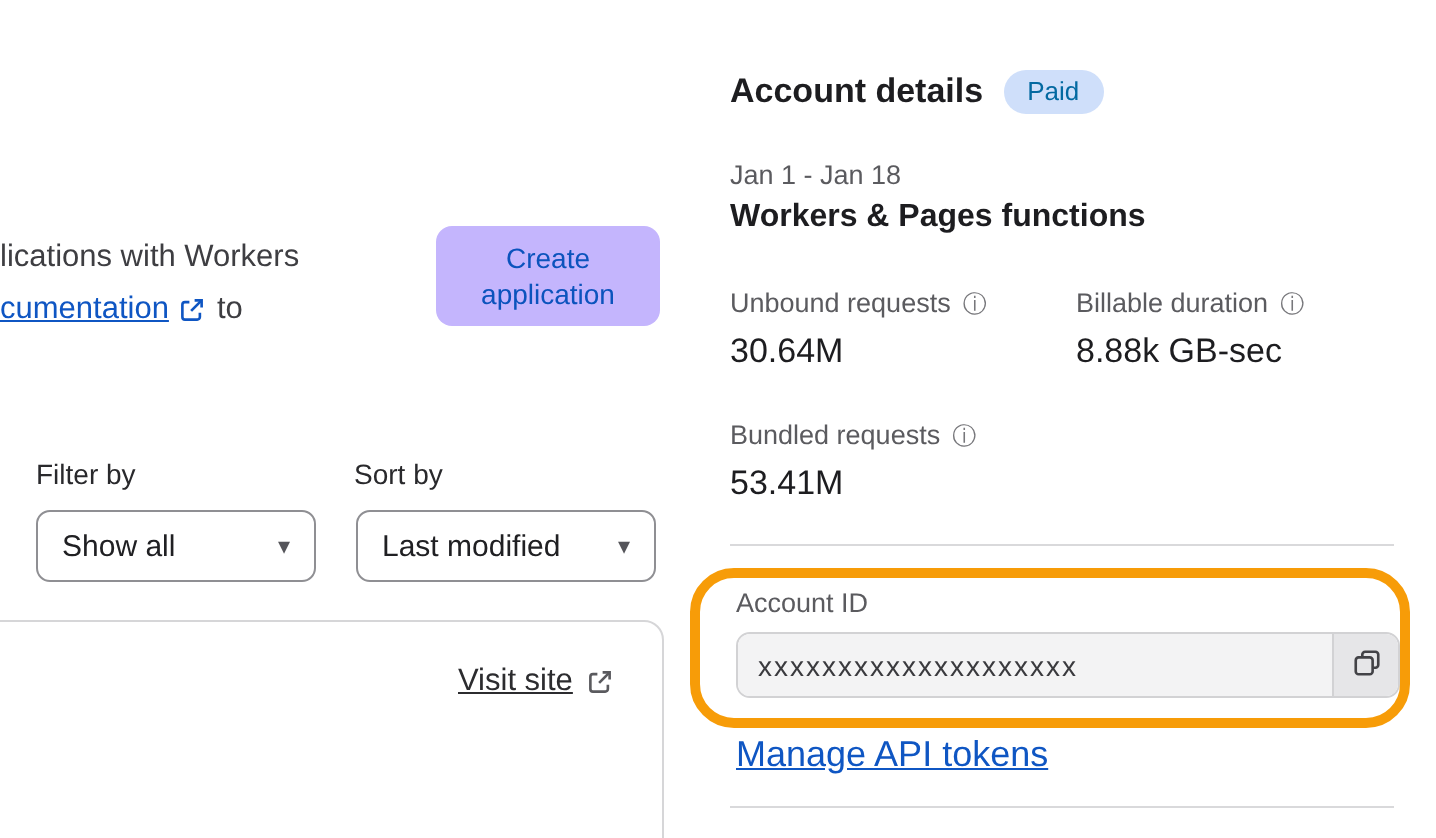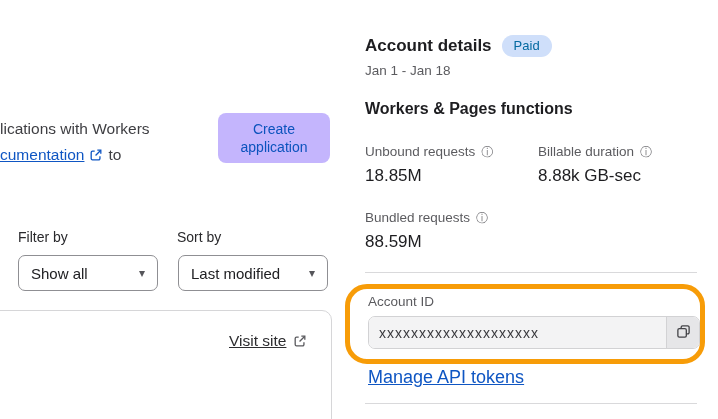--- a/index.html
+++ b/index.html
@@ -53,21 +53,21 @@
   }
   .visit-site a { font-size: 15.5px; color: #2c2c2f; text-decoration: underline; cursor: pointer; }
 
   
   .acct-title-row { position: absolute; left: 365px; top: 35px; display: flex; align-items: center; gap: 10px; }
   .acct-title { font-size: 17px; font-weight: 700; color: #1d1d20; }
   .plan-badge {
     background: #cfdffa; color: #0369a1; font-size: 13px;
     padding: 3px 12px 4px; border-radius: 12px;
   }
-  .date-range { position: absolute; left: 365px; top: 63px; font-size: 13.5px; color: #5b5b5f; }
+  .date-range { position: absolute; left: 365px; top: 80px; font-size: 13.5px; color: #5b5b5f; }
   .functions-title { position: absolute; left: 365px; top: 100px; font-size: 16px; font-weight: 700; color: #1d1d20; }
 
   .stats { position: absolute; left: 365px; top: 144px; width: 340px;
            display: grid; grid-template-columns: 173px auto; row-gap: 24px; }
   .stat-label { font-size: 13.5px; color: #5b5b5f; display: flex; align-items: center; gap: 6px; }
   .info-icon { font-size: 12px; color: #77777b; line-height: 1; }
   .stat-value { font-size: 17px; color: #1d1d20; margin-top: 7px; }
 
   .divider { position: absolute; left: 365px; width: 332px; height: 1px; background: #d9d9db; }
   .divider-1 { top: 272px; }
@@ -151,35 +151,35 @@
   </div>
   <div class="date-range">Jan 1 - Jan 18</div>
   <div class="functions-title">Workers &amp; Pages functions</div>
 
   <div class="stats">
     <div class="stat">
       <div class="stat-label">
         <span>Unbound requests</span>
         <span class="info-icon">ⓘ</span>
       </div>
-      <div class="stat-value">18.85M</div>
+      <div class="stat-value">30.64M</div>
     </div>
     <div class="stat">
       <div class="stat-label">
         <span>Billable duration</span>
         <span class="info-icon">ⓘ</span>
       </div>
       <div class="stat-value">8.88k GB-sec</div>
     </div>
     <div class="stat">
       <div class="stat-label">
         <span>Bundled requests</span>
         <span class="info-icon">ⓘ</span>
       </div>
-      <div class="stat-value">88.59M</div>
+      <div class="stat-value">53.41M</div>
     </div>
   </div>
 
   <div class="divider divider-1"></div>
 
   <div class="acct-id-label">Account ID</div>
   <div class="acct-id-row">
     <input class="acct-id-value" type="text" readonly="" value="xxxxxxxxxxxxxxxxxxxx" style="">
     <button class="copy-btn">
       <span>

